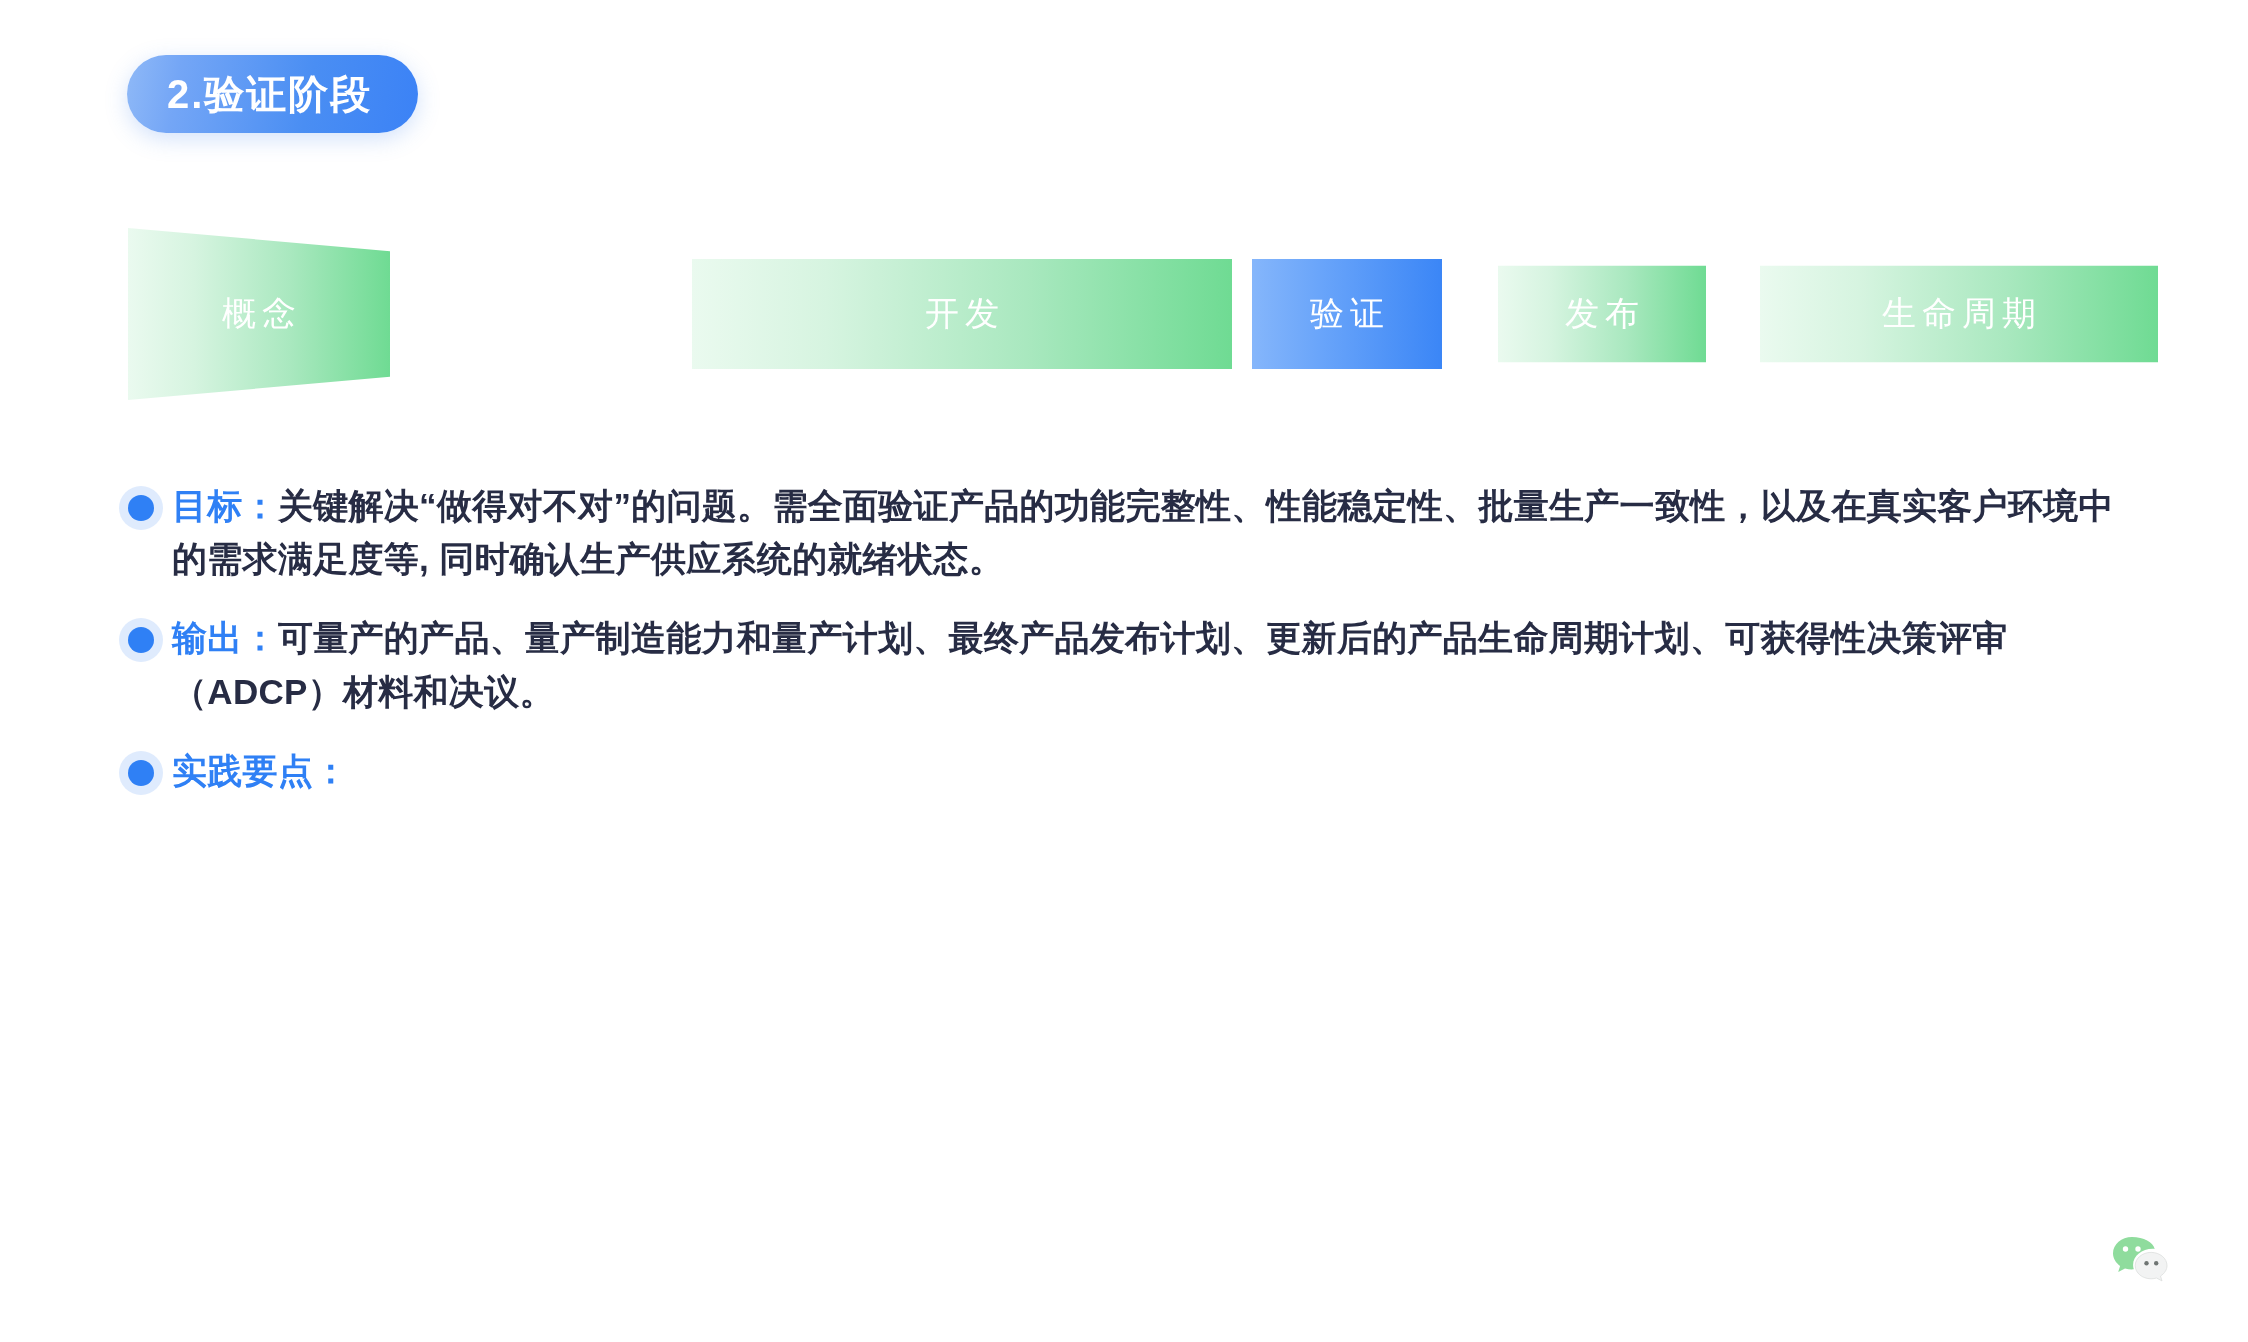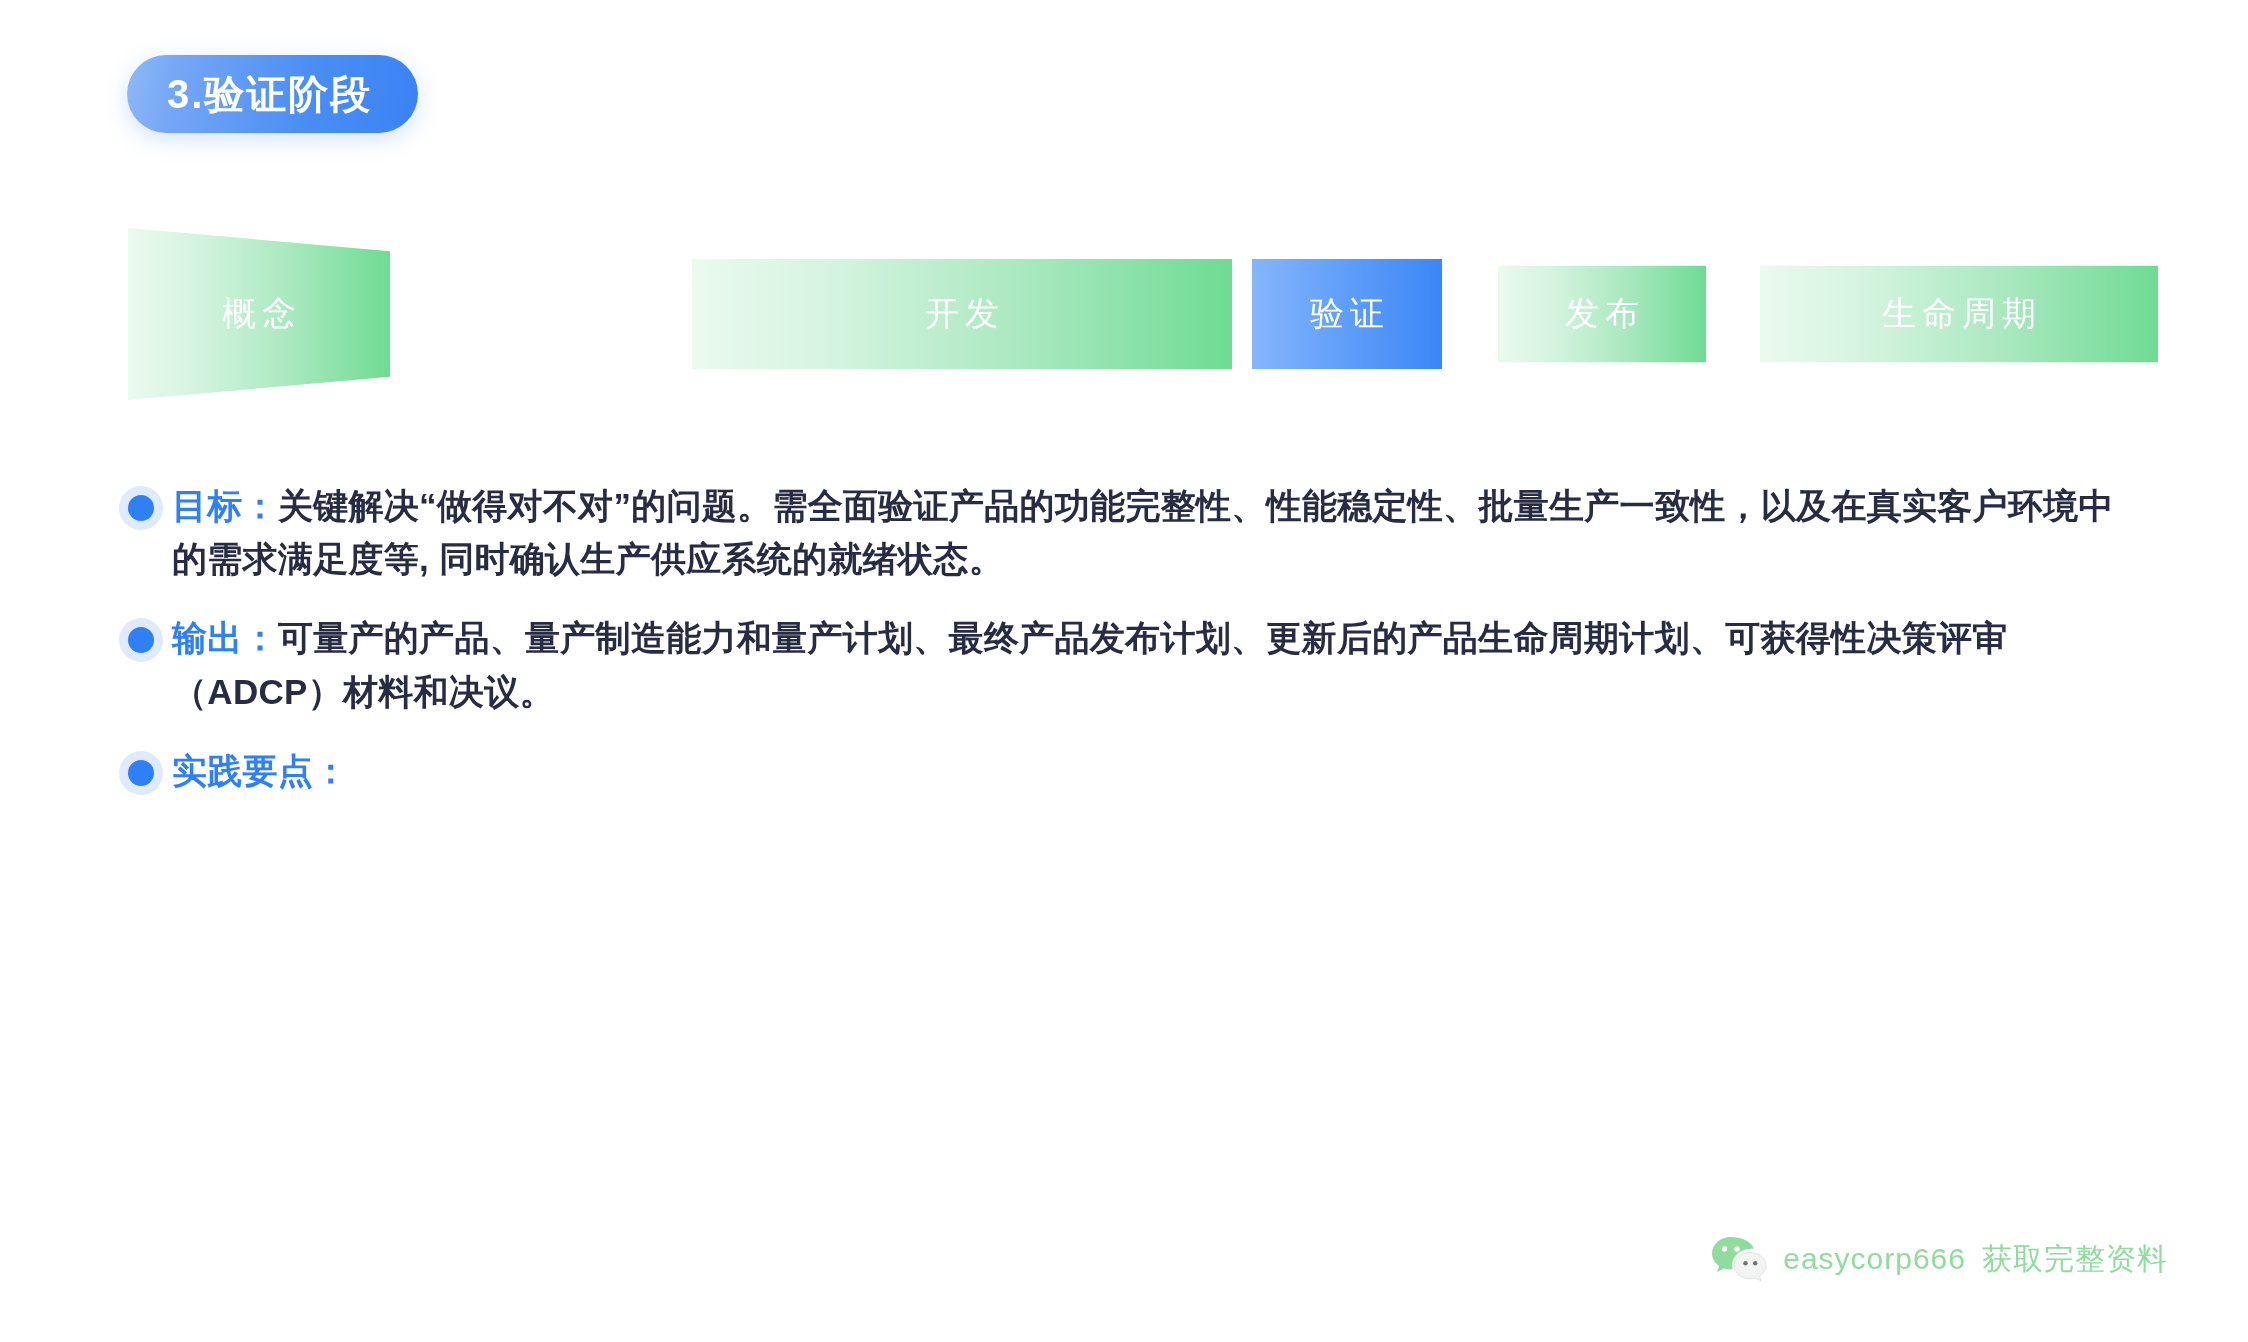--- a/index.html
+++ b/index.html
@@ -159,21 +159,21 @@
     letter-spacing: 1px;
     white-space: nowrap;
   }
   .wm-text .wm-cn { margin-left: 16px; }
 </style>
 </head>
 <body>
 
 <div class="title-badge-wrap">
   <div class="title-badge">
-    <span class="title-badge-text">3.验证阶段</span>
+    <span class="title-badge-text">2.验证阶段</span>
   </div>
 </div>
 
 <div class="flow">
 
   <div class="flow-stage stage-0">
     <div class="flow-shape"></div>
     <span class="flow-label">概念</span>
   </div>
 
@@ -231,14 +231,13 @@
   <span class="wechat-icon">
     <svg viewBox="0 0 56 50" width="56" height="50" xmlns="http://www.w3.org/2000/svg">
       <path d="M20 3C9.5 3 1 10.3 1 19.3c0 5.1 2.8 9.6 7.1 12.6l-1.9 6 6.8-3.5c2.3.7 4.6 1 7 1 .6 0 1.2 0 1.8-.1-.5-1.4-.7-2.9-.7-4.4 0-8.9 8.8-16.1 19.6-16.1.7 0 1.4 0 2 .1C41.3 8.3 31.6 3 20 3z" fill="#8fdc9d"></path>
       <ellipse cx="13.5" cy="15" rx="2.7" ry="2.7" fill="#ffffff"></ellipse>
       <ellipse cx="26" cy="15" rx="2.7" ry="2.7" fill="#ffffff"></ellipse>
       <path d="M55 31.6c0-7.3-7.1-13.2-15.9-13.2s-15.9 5.9-15.9 13.2 7.1 13.2 15.9 13.2c1.9 0 3.7-.3 5.4-.8l5.5 2.9-1.5-4.9c3.9-2.4 6.5-6.2 6.5-10.4z" fill="#f2f3f3" stroke="#dcdedd" stroke-width="0.8"></path>
       <ellipse cx="34.5" cy="29.2" rx="2.2" ry="2.2" fill="#6f7573"></ellipse>
       <ellipse cx="44.2" cy="29.2" rx="2.2" ry="2.2" fill="#6f7573"></ellipse>
     </svg>
   </span>
-  <span class="wm-text"><span>easycorp666</span><span class="wm-cn">获取完整资料</span></span>
 </div>
 
 </body></html>

